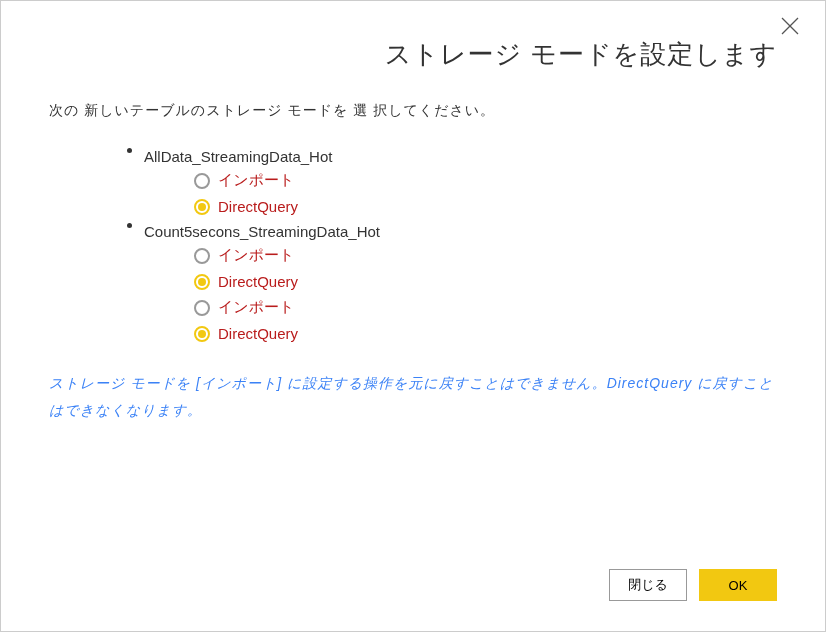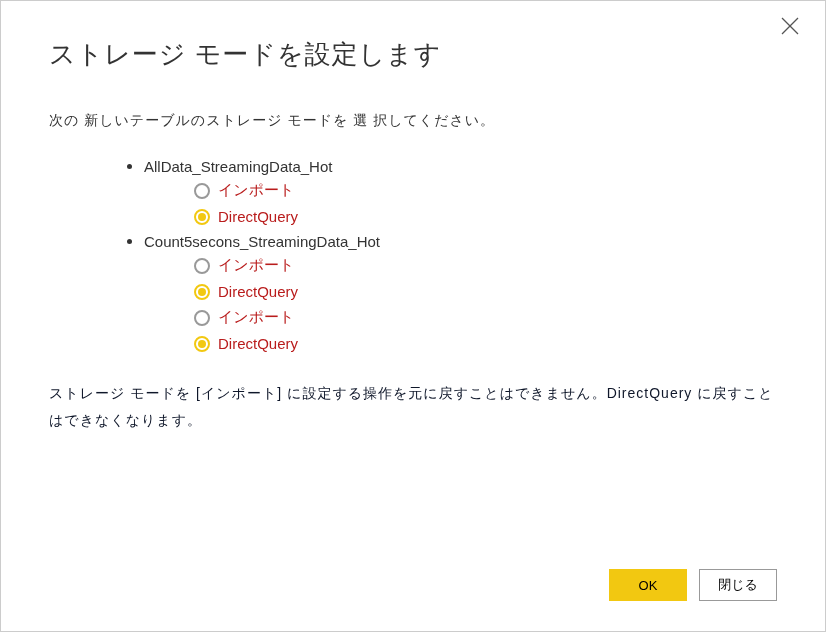--- a/index.html
+++ b/index.html
@@ -30,40 +30,40 @@
       color: #555;
     }
     .close-btn svg {
       width: 18px;
       height: 18px;
     }
     .title {
       font-size: 26px;
       font-weight: 400;
       color: #333;
-      margin-bottom: 40px;
+      margin-bottom: 30px;
       letter-spacing: 1px;
+      text-align: right;
     }
     .instruction {
       font-size: 14px;
       color: #333;
       margin-bottom: 28px;
       letter-spacing: 1px;
     }
     .table-list {
       list-style: none;
       margin-left: 78px;
       margin-bottom: 28px;
     }
     .table-item {
       margin-bottom: 4px;
     }
     .table-name-row {
       display: flex;
-      align-items: center;
       margin-bottom: 6px;
     }
     .bullet {
       width: 5px;
       height: 5px;
       background: #333;
       border-radius: 50%;
       margin-right: 12px;
       flex-shrink: 0;
     }
@@ -106,24 +106,25 @@
       height: 8px;
       border-radius: 50%;
       background: #f2c811;
     }
     .radio-label {
       font-size: 15px;
       color: #b91c1c;
     }
     .warning-text {
       font-size: 14px;
-      color: #0f172a;
+      color: #3b82f6;
       line-height: 1.9;
       letter-spacing: 1px;
       margin-top: 10px;
+      font-style: italic;
     }
     .button-row {
       position: absolute;
       bottom: 30px;
       right: 48px;
       display: flex;
       gap: 12px;
     }
     .btn {
       min-width: 78px;
@@ -205,17 +206,17 @@
           <span class="radio-outer radio-selected"></span>
           <span class="radio-label">DirectQuery</span>
         </li>
       </ul>
     </li>
   </ul>
 
   <p class="warning-text">ストレージ モードを [インポート] に設定する操作を元に戻すことはできません。DirectQuery に戻すことはできなくなります。</p>
 
   <div class="button-row">
+    <button class="btn">閉じる</button>
     <button class="btn btn-primary">OK</button>
-    <button class="btn">閉じる</button>
   </div>
 
 </div>
 
 </body></html>

